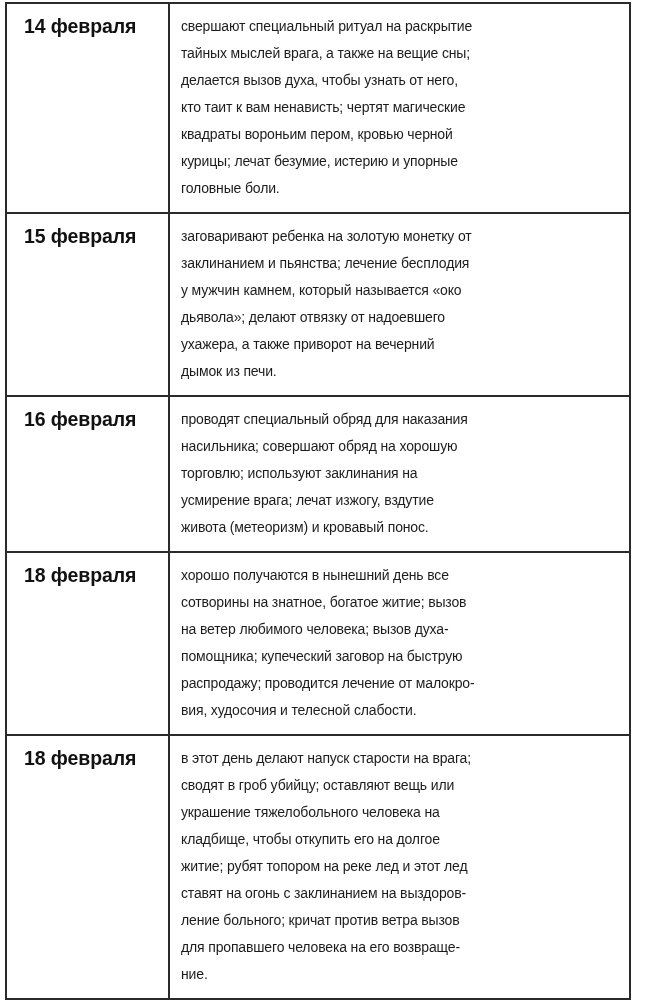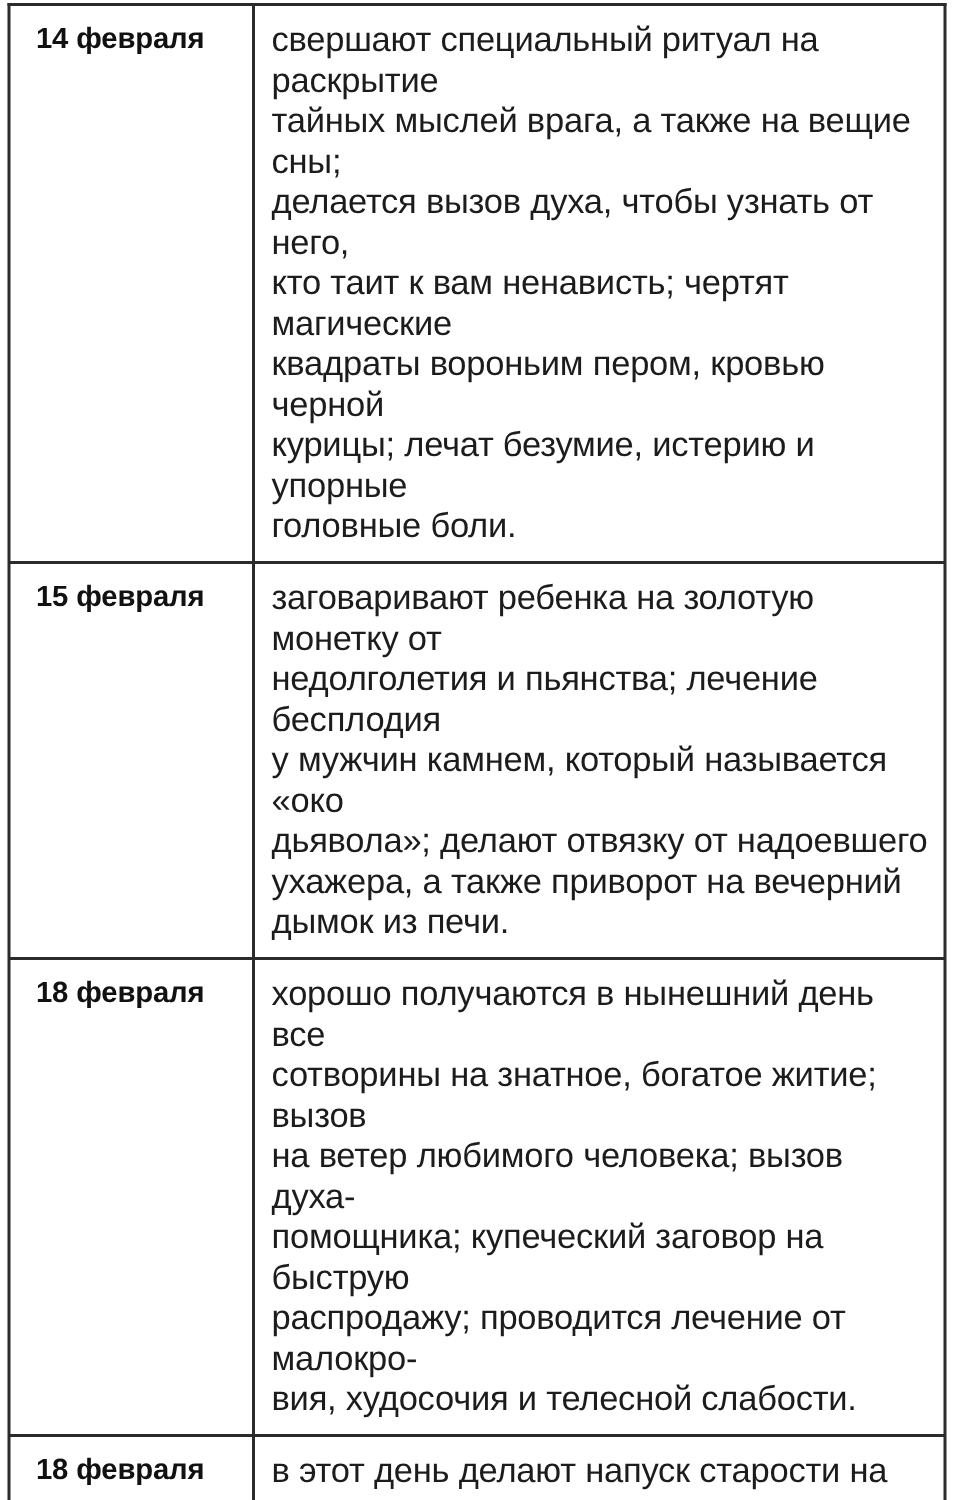--- a/index.html
+++ b/index.html
@@ -60,21 +60,21 @@
     font-weight: bold;
     font-size: 19.5px;
     line-height: 27px;
     letter-spacing: -0.1px;
     white-space: nowrap;
     color: #111111;
   }
 
   td.desc-cell {
     padding: 9px 8px 10px 11px;
-    font-size: 23px;
+    font-size: 14px;
     line-height: 27px;
     letter-spacing: -0.15px;
     color: #1c1c1c;
   }
 
   .desc-text {
     display: block;
     white-space: pre-line;
   }
 </style>
@@ -101,25 +101,37 @@
 курицы; лечат безумие, истерию и упорные
 головные боли.</span>
         </td>
       </tr>
       <tr class="entry-row">
         <td class="date-cell">
           <span>15 февраля</span>
         </td>
         <td class="desc-cell">
           <span class="desc-text">заговаривают ребенка на золотую монетку от
-недолголетия и пьянства; лечение бесплодия
+заклинанием и пьянства; лечение бесплодия
 у мужчин камнем, который называется «око
 дьявола»; делают отвязку от надоевшего
 ухажера, а также приворот на вечерний
 дымок из печи.</span>
+        </td>
+      </tr>
+      <tr class="entry-row">
+        <td class="date-cell">
+          <span>16 февраля</span>
+        </td>
+        <td class="desc-cell">
+          <span class="desc-text">проводят специальный обряд для наказания
+насильника; совершают обряд на хорошую
+торговлю; используют заклинания на
+усмирение врага; лечат изжогу, вздутие
+живота (метеоризм) и кровавый понос.</span>
         </td>
       </tr>
       <tr class="entry-row">
         <td class="date-cell">
           <span>18 февраля</span>
         </td>
         <td class="desc-cell">
           <span class="desc-text">хорошо получаются в нынешний день все
 сотворины на знатное, богатое житие; вызов
 на ветер любимого человека; вызов духа-

